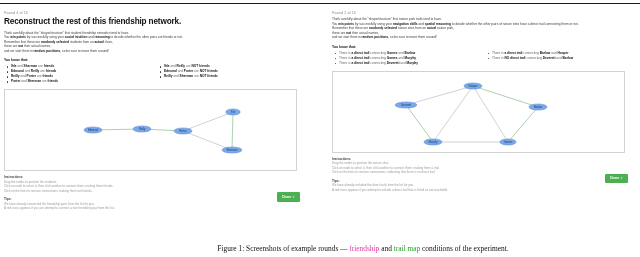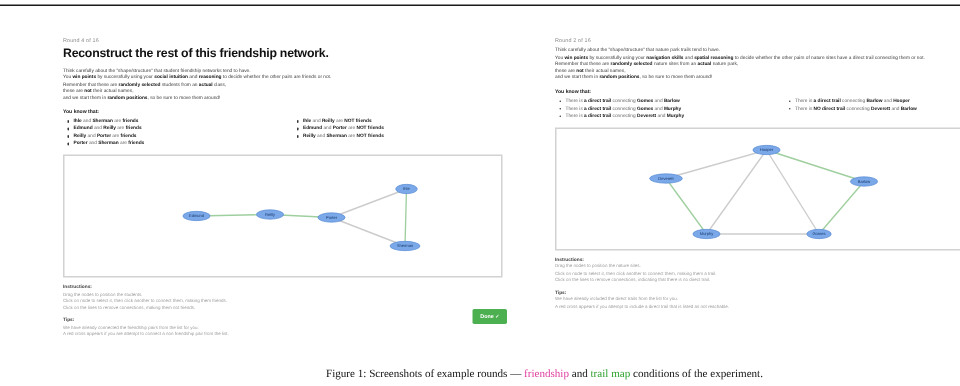--- a/index.html
+++ b/index.html
@@ -20,25 +20,24 @@
     height: 257px;
   }
   .rule-top {
     position: absolute;
     left: 0; top: 3px;
     width: 640px; height: 1.2px;
     background: #1a1a1a;
   }
   .panel {
     position: absolute;
-    top: 25px;
+    top: 11px;
     width: 300px;
     height: 228px;
     background: #ffffff;
-    margin-left: 38px;
   }
   .panel-left { left: 4px; }
   .panel-right { left: 332px; }
 
   .round-label {
     font-size: 3.6px;
     color: #8a8a8a;
     letter-spacing: 0.1px;
     margin: 0 0 1px 0;
     line-height: 5px;

